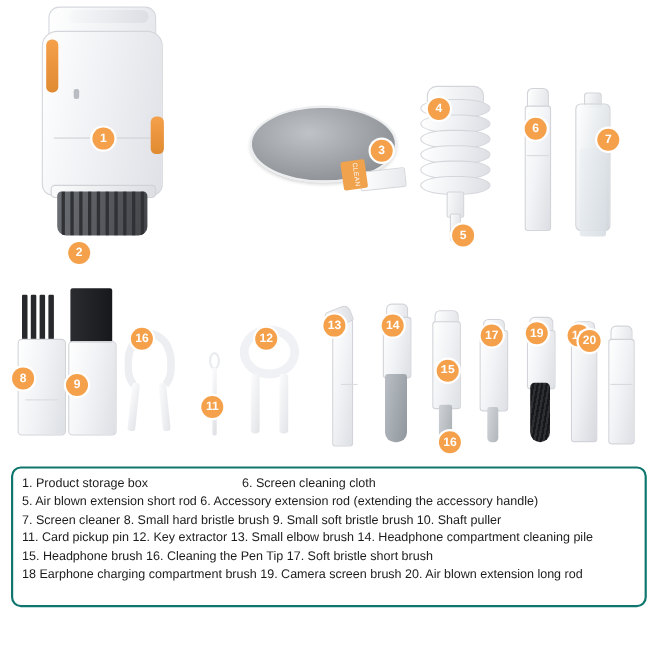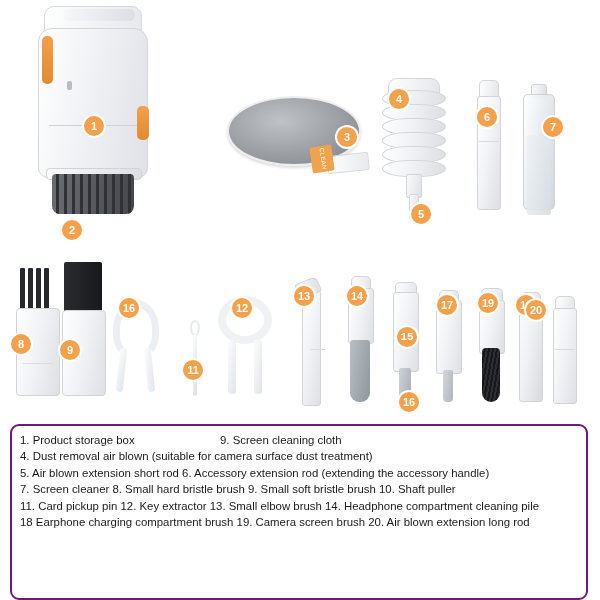--- a/index.html
+++ b/index.html
@@ -22,22 +22,22 @@
     width:20px;height:20px;border-radius:50%;
     background:#f5a04a;color:#ffffff;
     font-size:11px;line-height:20px;text-align:center;
     font-weight:bold;
     box-shadow:0 0 0 2px #ffffff;
     z-index:40;
   }
 
   
   .caption{
-    position:absolute;left:10px;top:424px;width:578px;height:176px;
-    border:2px solid #701a75;border-radius:9px;
+    position:absolute;left:10px;top:424px;width:578px;height:128px;
+    border:2px solid #0f766e;border-radius:9px;
     background:#ffffff;
     box-sizing:border-box;
     padding:7px 8px 4px 8px;
   }
   .caption p{
     margin:0 0 2px 0;
     font-size:11.4px;
     line-height:14.4px;
     color:#1b1b1b;
     white-space:nowrap;
@@ -322,22 +322,22 @@
   <div class="num" style="left:397px;top:327px;font-family:Liberation Mono, monospace;">15</div>
   <div class="num" style="left:399px;top:392px;">16</div>
   <div class="num" style="left:437px;top:295px;">17</div>
   <div class="num" style="left:478px;top:293px;">19</div>
   <div class="num" style="left:516px;top:295px;">19</div>
   <div class="num" style="left:526px;top:300px;">20</div>
 
   <div class="caption">
     <p class="row1">
       <span class="c1">1. Product storage box</span>
-      <span class="c3">9. Screen cleaning cloth</span>
+      <span class="c3">6. Screen cleaning cloth</span>
     </p>
-    <p>4. Dust removal air blown (suitable for camera surface dust treatment)</p>
     <p>5. Air blown extension short rod  6. Accessory extension rod (extending the accessory handle)</p>
     <p>7. Screen cleaner  8. Small hard bristle brush  9. Small soft bristle brush  10. Shaft puller</p>
     <p>11. Card pickup pin  12. Key extractor  13. Small elbow brush  14. Headphone compartment cleaning pile</p>
+    <p>15. Headphone brush  16. Cleaning the Pen Tip  17. Soft bristle short brush</p>
     <p>18 Earphone charging compartment brush  19. Camera screen brush  20. Air blown extension long rod</p>
   </div>
 
 </div>
 
 </body></html>

